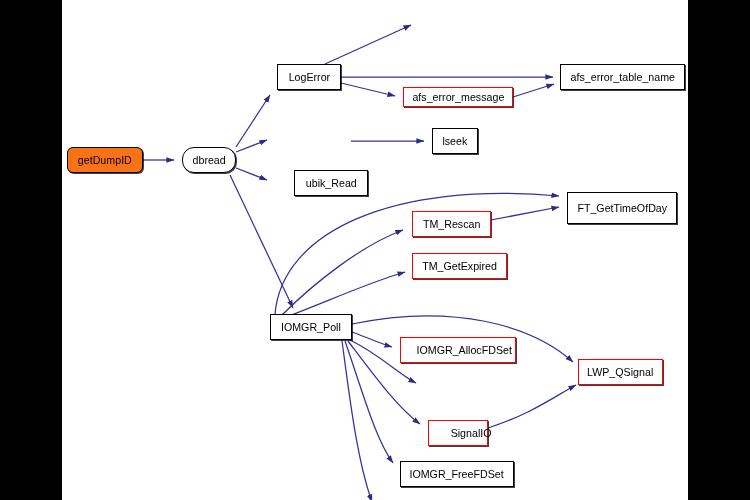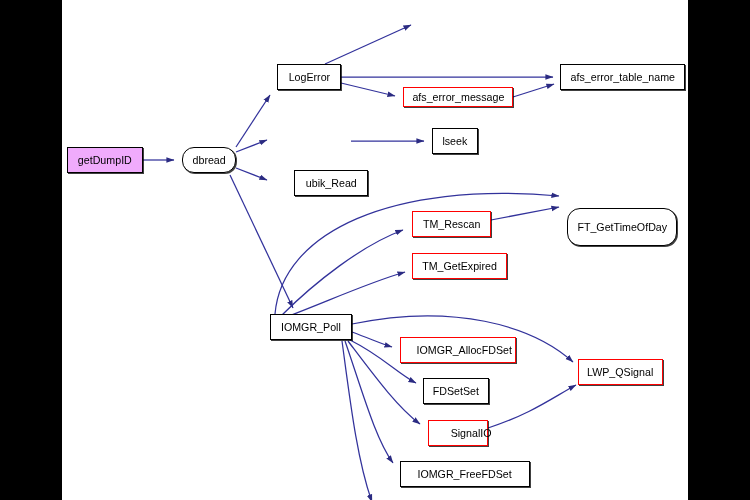--- a/index.html
+++ b/index.html
@@ -5,21 +5,21 @@
   html,body{margin:0;padding:0;background:#000;}
   #stage{position:relative;width:750px;height:500px;background:#000;overflow:hidden;
          font-family:"Liberation Sans","DejaVu Sans",sans-serif;}
   #canvas{position:absolute;left:62px;top:0;width:626px;height:500px;background:#ffffff;}
   #edges{position:absolute;left:0;top:0;width:626px;height:500px;}
   .node{position:absolute;box-sizing:border-box;display:flex;align-items:center;
         justify-content:center;background:#ffffff;border:1px solid #000000;
         font-size:11px;color:#000000;white-space:nowrap;line-height:1;z-index:5;
         box-shadow:1px 1px 0 rgba(0,0,0,0.75);}
   .node.red{border-color:#ff0000;}
-  .node.gray{background:#f0abfc;}
+  .node.gray{background:#f97316;border-radius:6px;}
   .node span{display:block;transform:scaleX(0.97);}
 </style>
 </head>
 <body>
 
 <div id="stage">
   <div id="canvas">
 
     <svg id="edges" viewBox="0 0 626 500" xmlns="http://www.w3.org/2000/svg">
       <defs>
@@ -87,42 +87,39 @@
     </div>
     <div class="node" style="left:498px;top:64px;width:125px;height:26px;">
       <span>afs_error_table_name</span>
     </div>
     <div class="node" style="left:370px;top:128px;width:46px;height:26px;">
       <span>lseek</span>
     </div>
     <div class="node" style="left:215px;top:170px;width:74px;height:26px;margin-left:17px;">
       <span>ubik_Read</span>
     </div>
-    <div class="node" style="left:505px;top:208px;width:110px;height:38px;border-radius:13px;">
+    <div class="node" style="left:505px;top:192px;width:110px;height:32px;">
       <span>FT_GetTimeOfDay</span>
     </div>
     <div class="node red" style="left:350px;top:211px;width:79px;height:26px;">
       <span>TM_Rescan</span>
     </div>
     <div class="node red" style="left:350px;top:253px;width:95px;height:26px;">
       <span>TM_GetExpired</span>
     </div>
     <div class="node" style="left:208px;top:314px;width:82px;height:26px;">
       <span>IOMGR_Poll</span>
     </div>
     <div class="node red" style="left:338px;top:337px;width:116px;height:26px;padding-left:12px;">
       <span>IOMGR_AllocFDSet</span>
     </div>
     <div class="node red" style="left:516px;top:359px;width:85px;height:26px;">
       <span>LWP_QSignal</span>
     </div>
-    <div class="node" style="left:361px;top:378px;width:66px;height:26px;">
-      <span>FDSetSet</span>
-    </div>
     <div class="node red" style="left:366px;top:420px;width:60px;height:26px;padding-left:26px;">
       <span>SignalIO</span>
     </div>
-    <div class="node" style="left:338px;top:461px;width:130px;height:26px;">
+    <div class="node" style="left:338px;top:461px;width:114px;height:26px;">
       <span>IOMGR_FreeFDSet</span>
     </div>
 
   </div>
 </div>
 
 </body></html>

